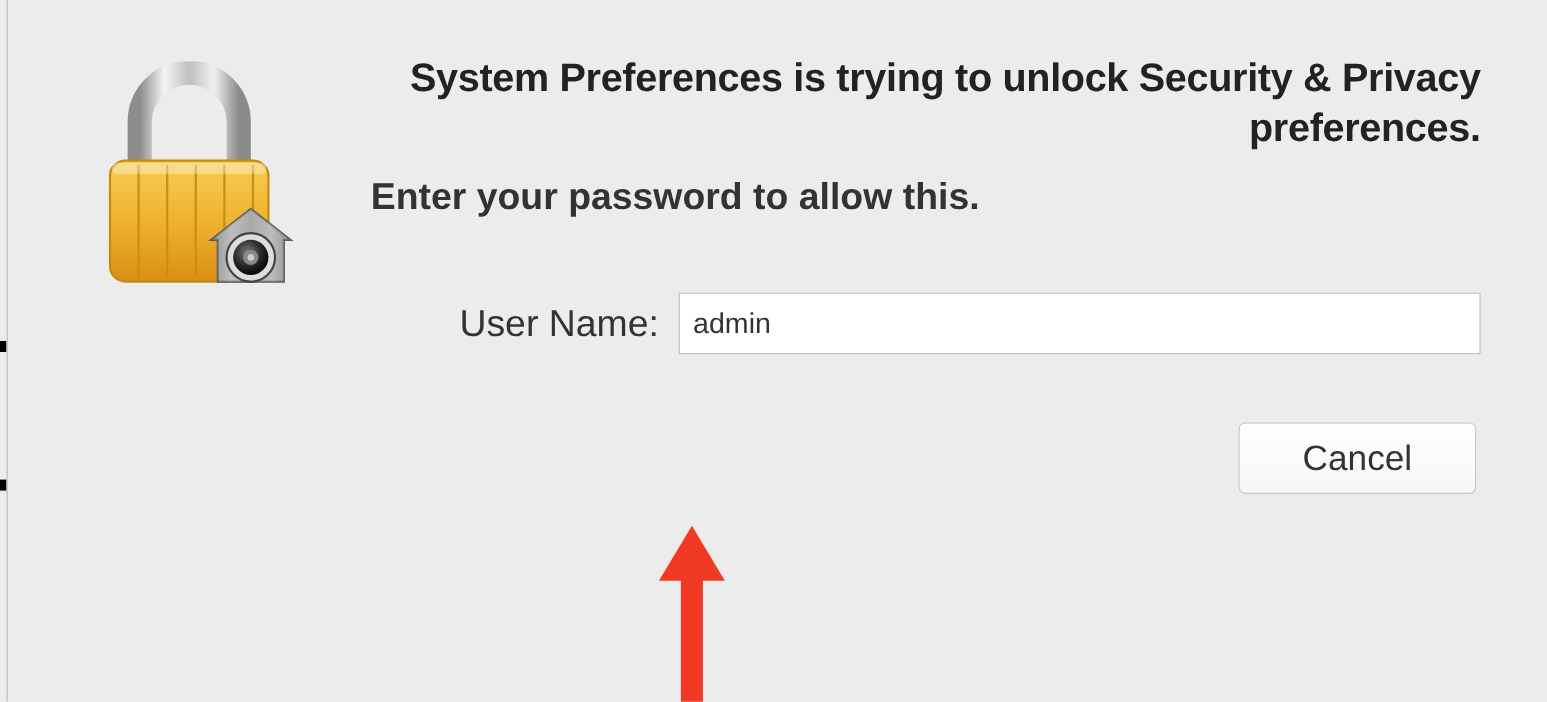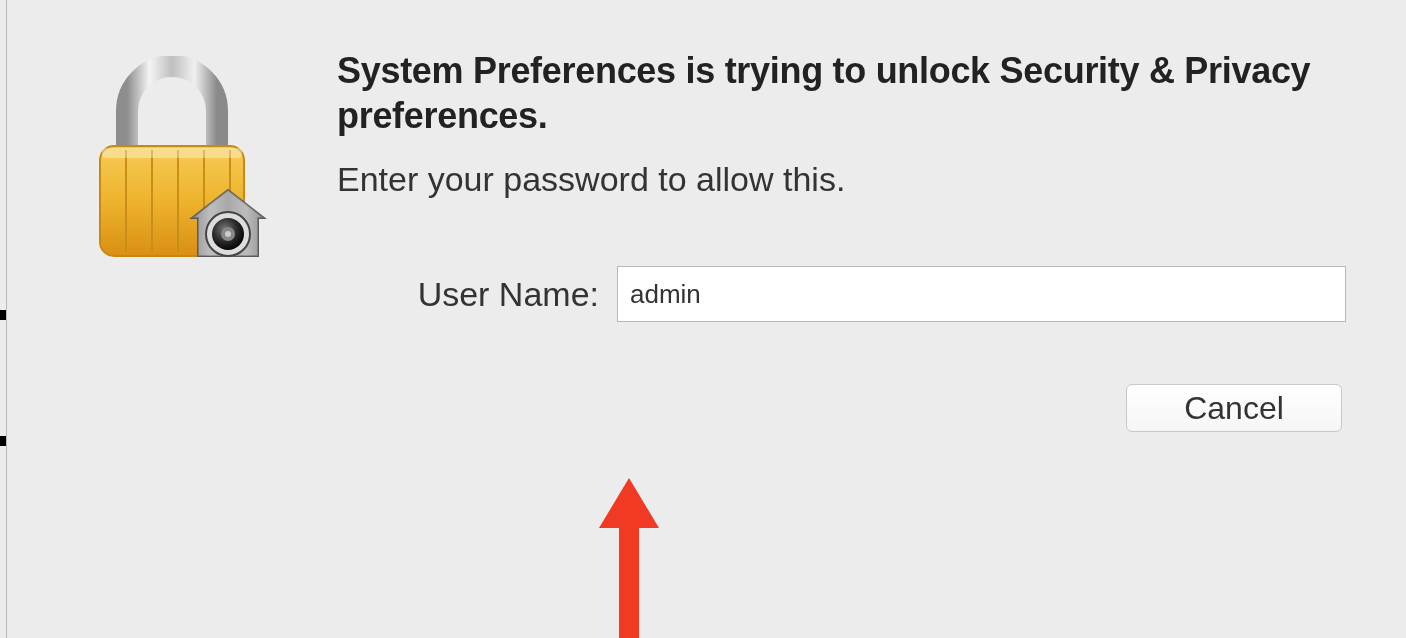--- a/index.html
+++ b/index.html
@@ -40,24 +40,25 @@
     .text-col {
       flex: 1;
     }
     .headline {
       font-size: 36px;
       font-weight: 700;
       color: #222;
       line-height: 1.25;
       margin-bottom: 22px;
       letter-spacing: -0.3px;
+      text-align: right;
     }
     .subline {
       font-size: 34px;
-      font-weight: 400;
+      font-weight: 700;
       color: #333;
       margin-bottom: 50px;
     }
     .form {
       margin-left: 290px;
     }
     .form-row {
       display: flex;
       align-items: center;
       margin-bottom: 28px;
@@ -85,21 +86,21 @@
       box-shadow: 0 0 0 7px #a0c8f0;
     }
     .button-row {
       display: flex;
       justify-content: flex-end;
       gap: 28px;
       margin-top: 62px;
       padding-right: 4px;
     }
     .btn {
-      height: 48px;
+      height: 65px;
       min-width: 216px;
       font-size: 32px;
       border-radius: 6px;
       font-family: inherit;
       cursor: pointer;
       border: 1px solid #c8c8c8;
     }
     .btn-cancel {
       background: linear-gradient(#ffffff, #f6f6f6);
       color: #333;

